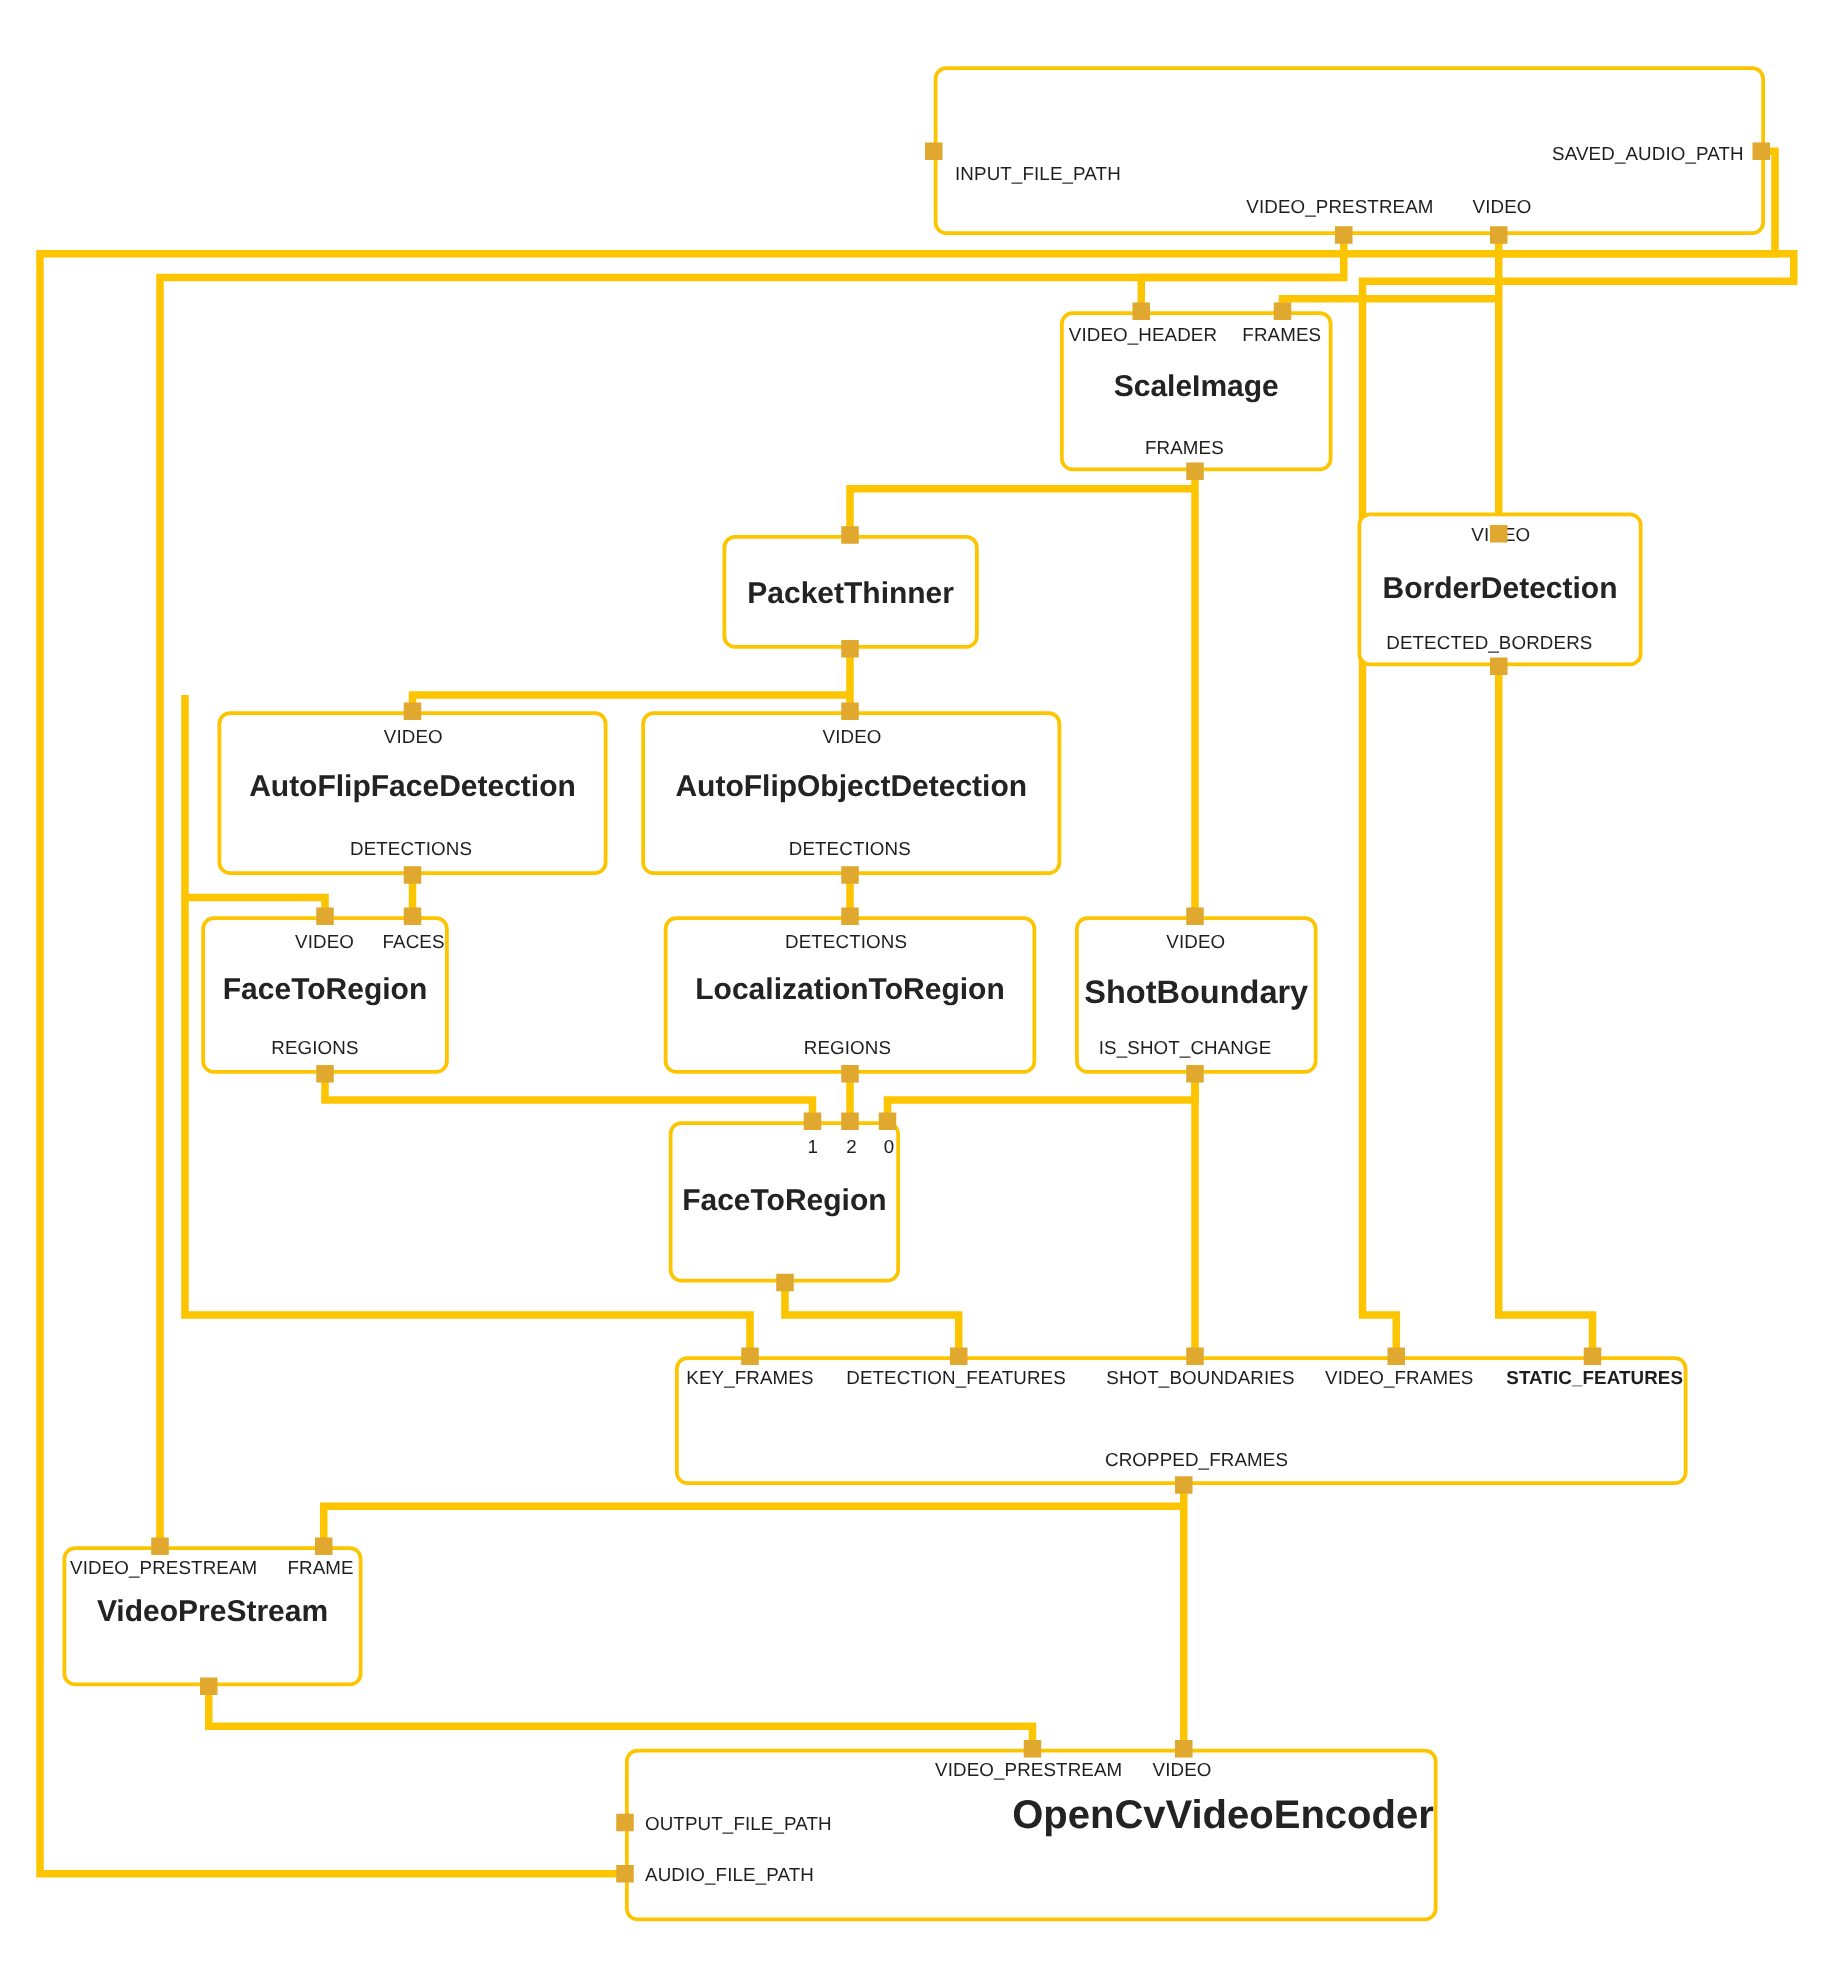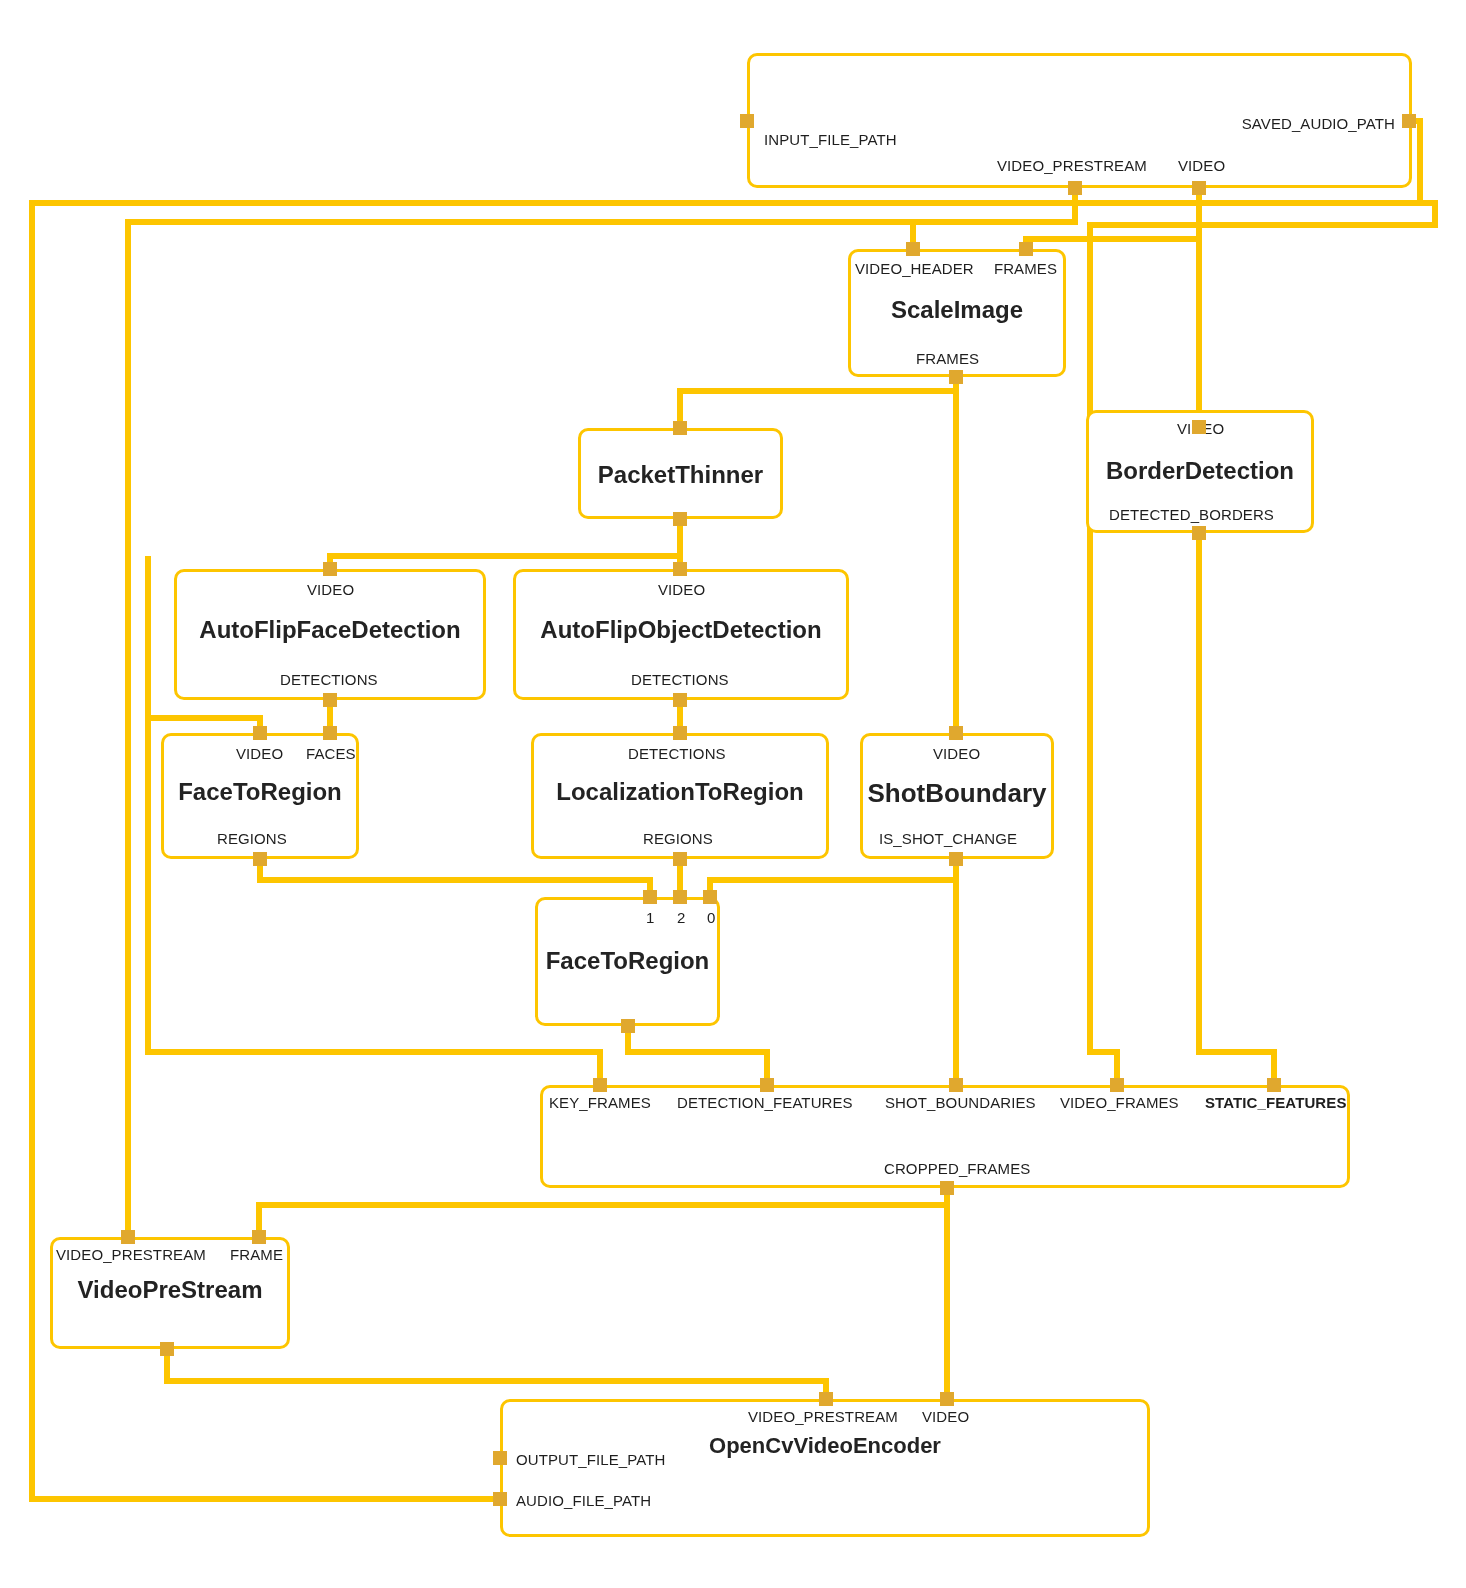--- a/index.html
+++ b/index.html
@@ -171,21 +171,21 @@
   <div class="node" style="left:50px;top:1237px;width:240px;height:112px;">
     <div class="ntitle" style="top:36px;font-size:24px;">VideoPreStream</div>
     <span class="plabel" style="left:3px;top:6px;">VIDEO_PRESTREAM</span>
     <span class="plabel" style="left:177px;top:6px;">FRAME</span>
   </div>
   <span class="port" style="left:121px;top:1230px;"></span>
   <span class="port" style="left:252px;top:1230px;"></span>
   <span class="port" style="left:160px;top:1342px;"></span>
 
   <div class="node" style="left:500px;top:1399px;width:650px;height:138px;">
-    <div class="ntitle" style="top:31px;font-size:22px;">OpenCvVideoEncoder</div>
+    <div class="ntitle" style="top:31px;font-size:32px;text-align:right;">OpenCvVideoEncoder</div>
     <span class="plabel" style="left:245px;top:6px;">VIDEO_PRESTREAM</span>
     <span class="plabel" style="left:419px;top:6px;">VIDEO</span>
     <span class="plabel" style="left:13px;top:49px;">OUTPUT_FILE_PATH</span>
     <span class="plabel" style="left:13px;top:90px;">AUDIO_FILE_PATH</span>
   </div>
   <span class="port" style="left:819px;top:1392px;"></span>
   <span class="port" style="left:940px;top:1392px;"></span>
   <span class="port" style="left:493px;top:1451px;"></span>
   <span class="port" style="left:493px;top:1492px;"></span>
 

